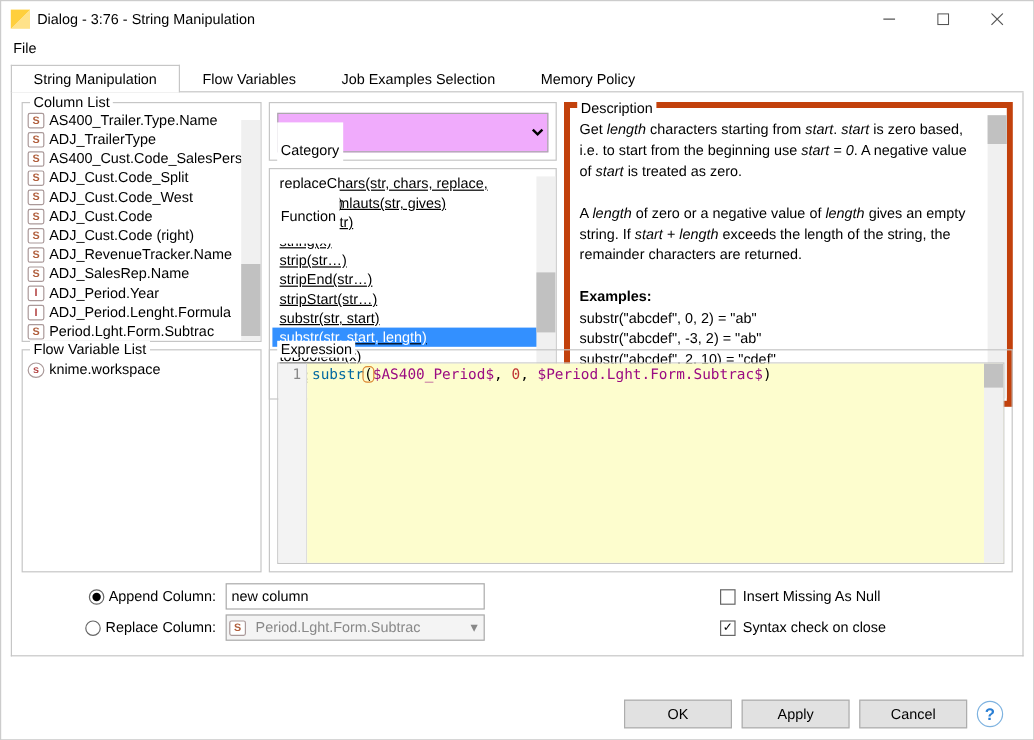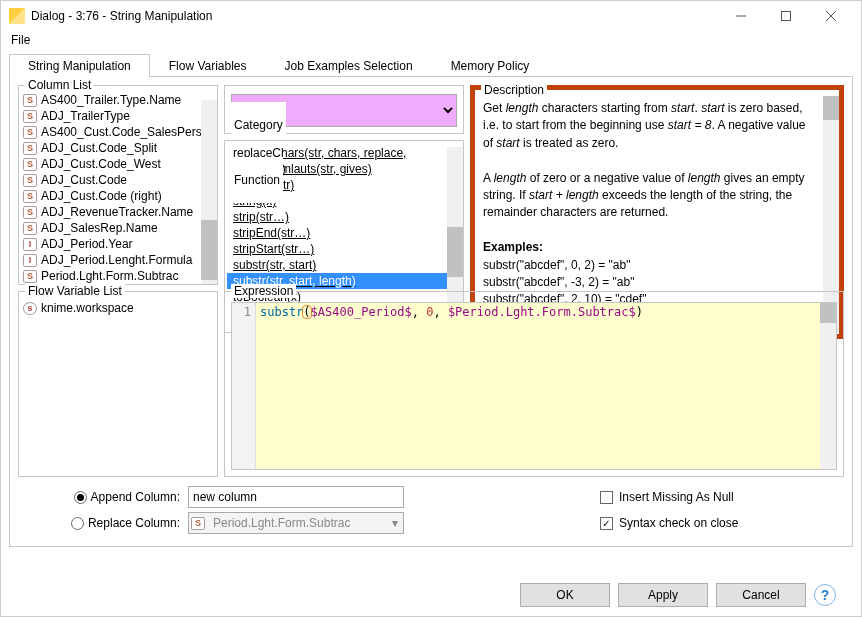--- a/index.html
+++ b/index.html
@@ -183,21 +183,21 @@
               <div class="fitem">toDouble(x)</div>
             </div>
           <div class="scrollbar" style="top:6px;bottom:2px;">
               <div class="thumb" style="top:80px;height:50px;"></div>
             </div>
         </div>
       </div>
       <div class="desc">
         <span class="hdr">Description</span>
         <div>
-          <span>Get </span><i>length</i><span> characters starting from </span><i>start</i><span>. </span><i>start</i><span> is zero based, i.e. to start from the beginning use </span><i>start = 8</i><span>. A negative value of </span><i>start</i><span> is treated as zero.</span>
+          <span>Get </span><i>length</i><span> characters starting from </span><i>start</i><span>. </span><i>start</i><span> is zero based, i.e. to start from the beginning use </span><i>start = 0</i><span>. A negative value of </span><i>start</i><span> is treated as zero.</span>
           <br><br>
           <span>A </span><i>length</i><span> of zero or a negative value of </span><i>length</i><span> gives an empty string. If </span><i>start + length</i><span> exceeds the length of the string, the remainder characters are returned.</span>
           <br><br>
           <b>Examples:</b><br>
           <span>substr("abcdef", 0, 2)   = "ab"</span><br>
           <span>substr("abcdef", -3, 2) = "ab"</span><br>
           <span>substr("abcdef", 2, 10) = "cdef"</span><br>
           <span>substr("abcdef", 10, 2) = ""</span>
         </div>
         <div class="scrollbar" style="top:6px;bottom:2px;">

